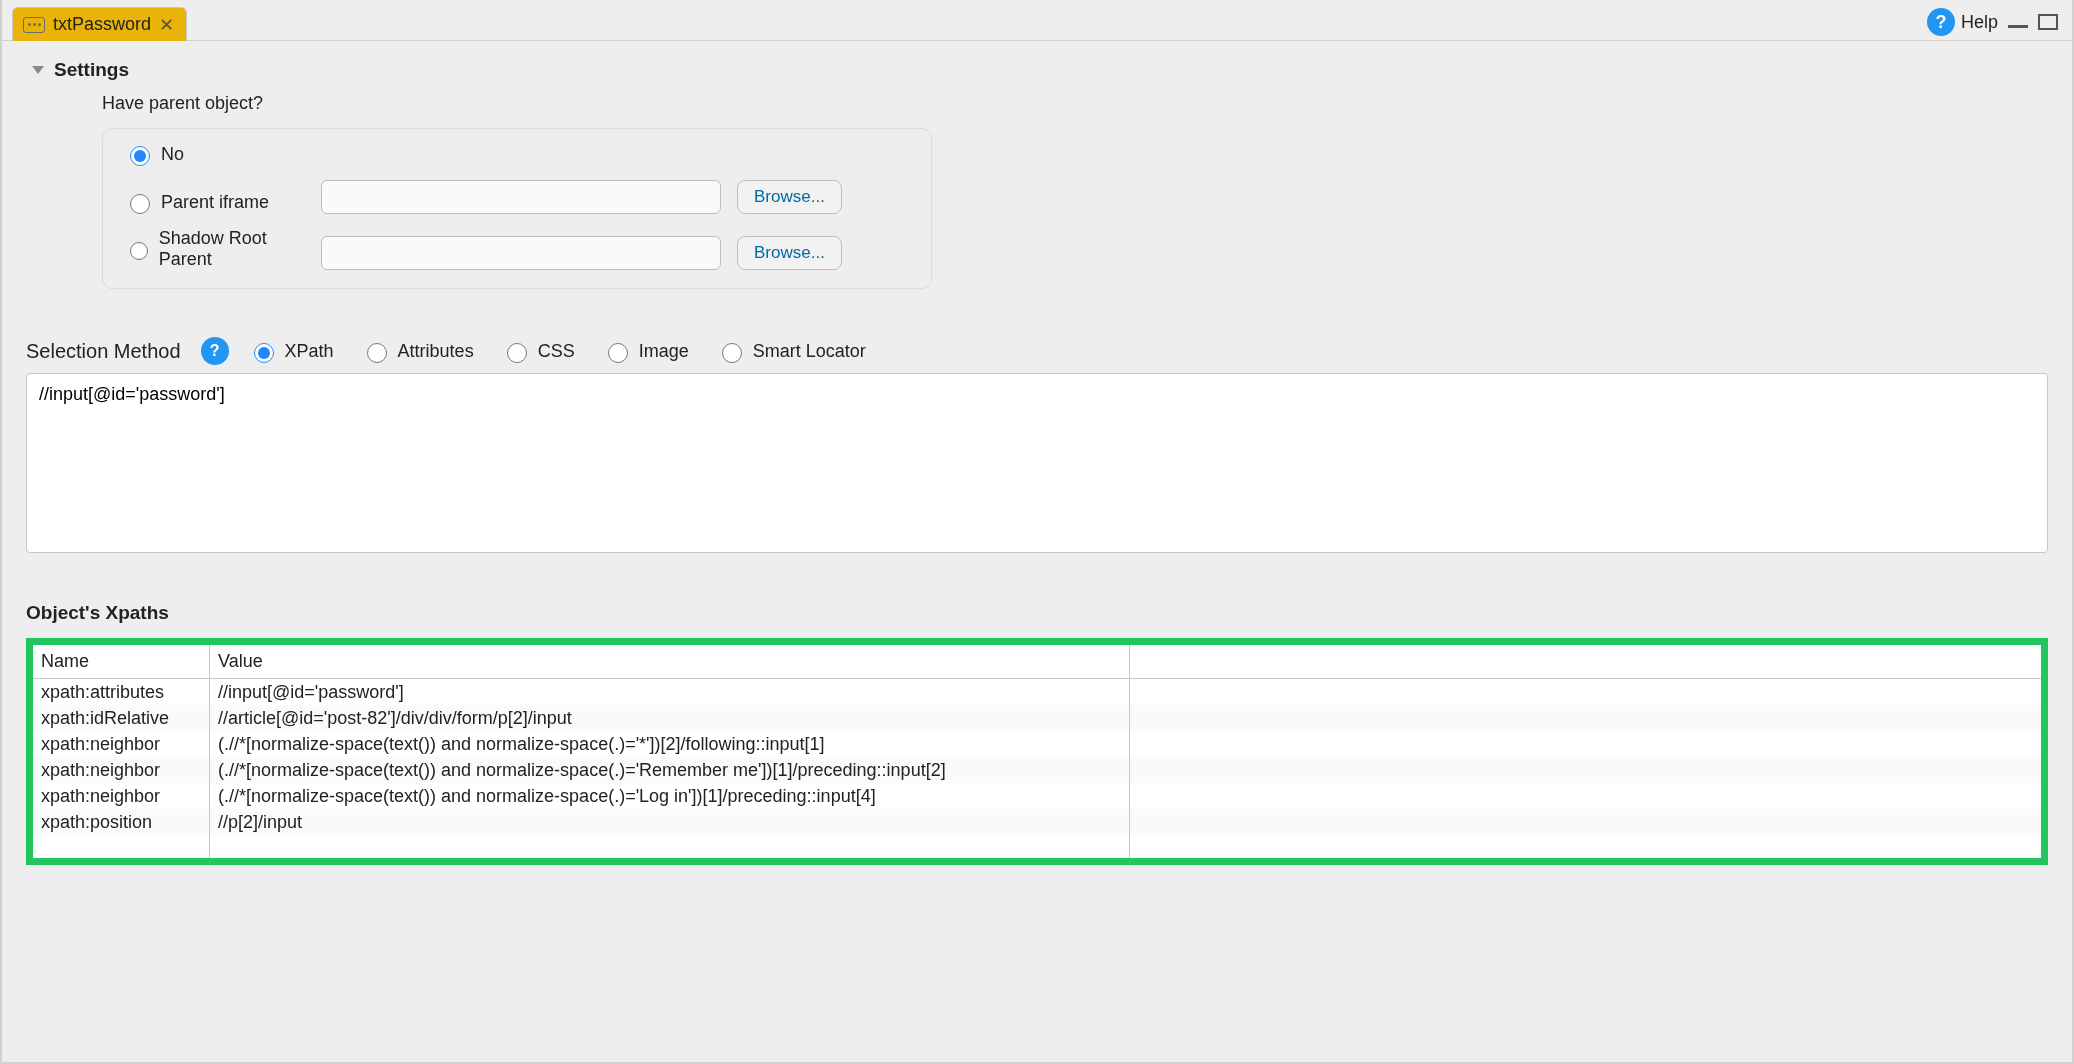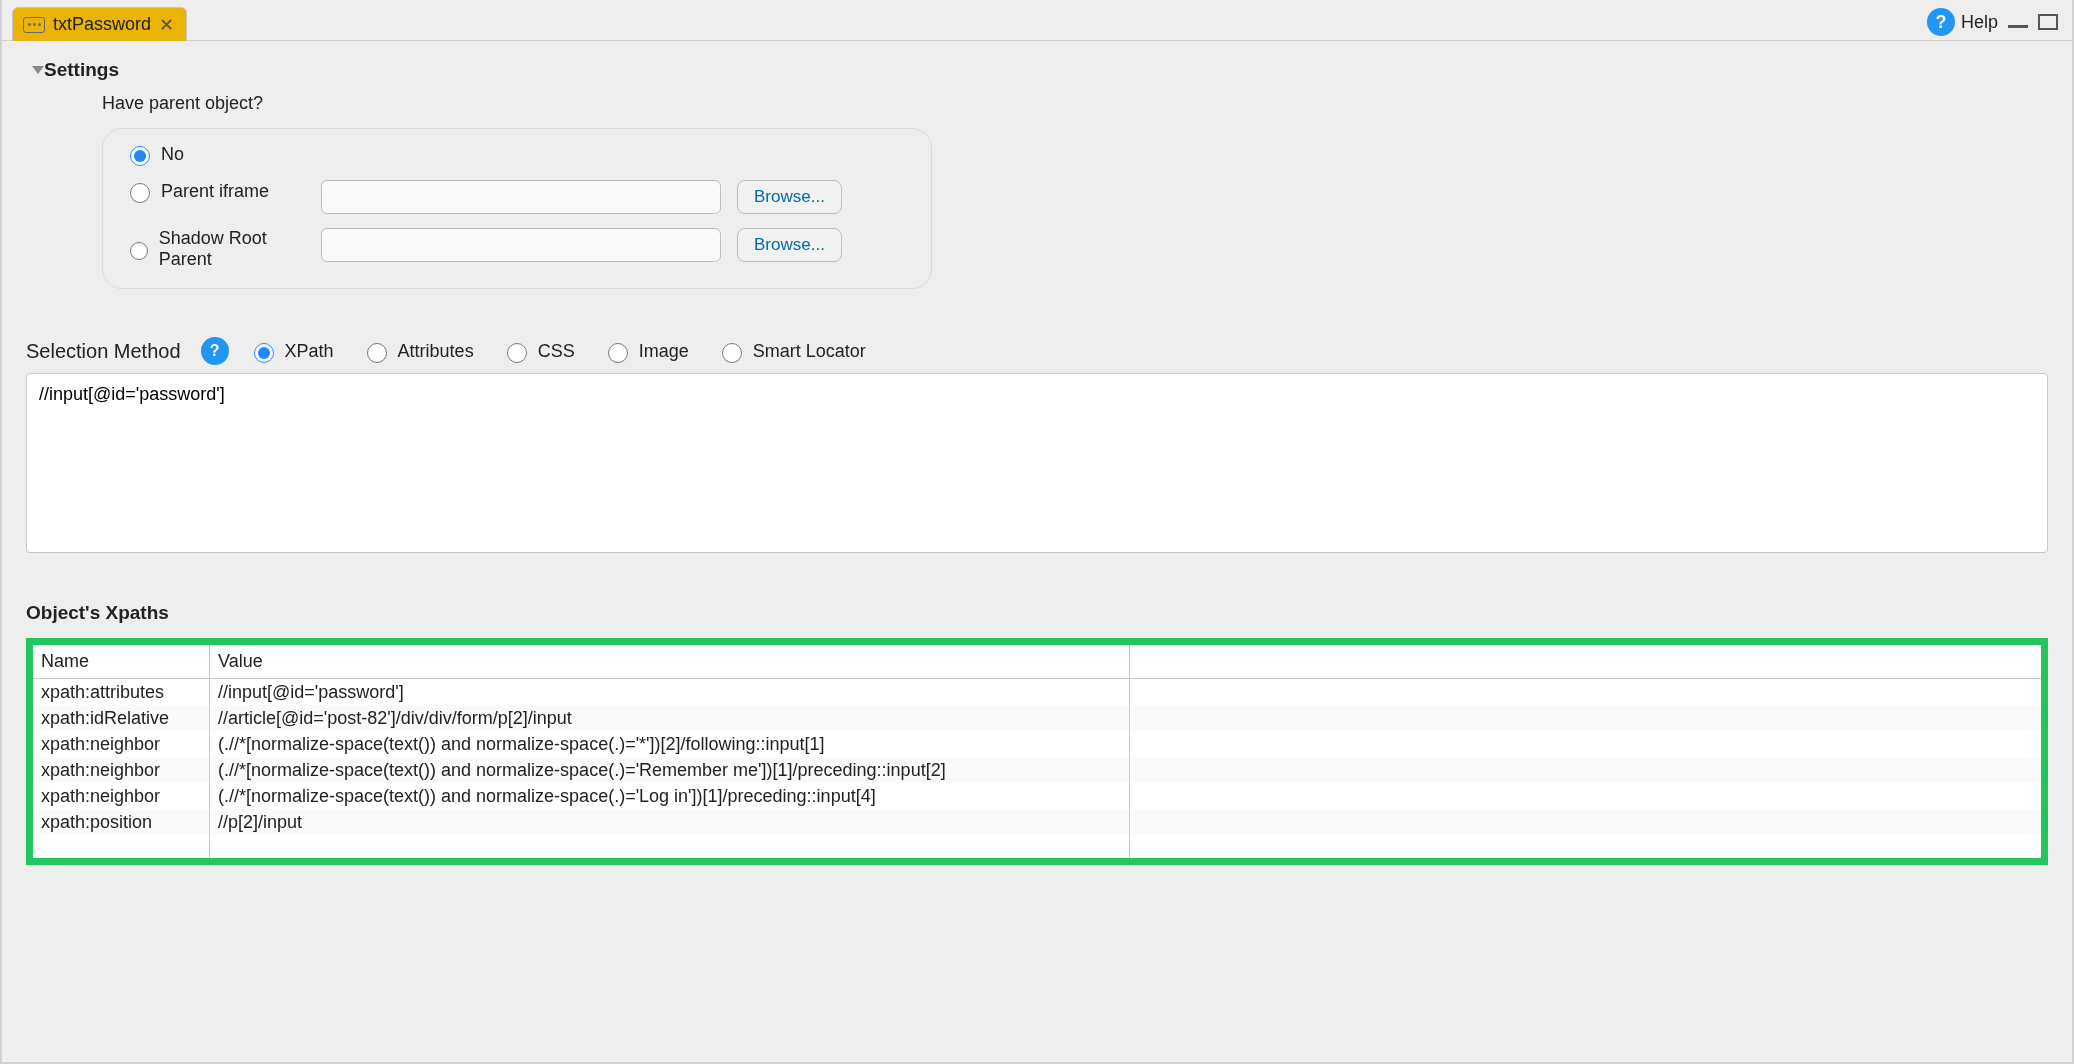--- a/index.html
+++ b/index.html
@@ -58,41 +58,41 @@
     background: #2196f3;
     display: flex; align-items: center; justify-content: center;
     color: #fff; font-weight: 700; font-size: 18px;
   }
   .wc-btn { width: 20px; height: 16px; border: 1.5px solid #555; background: transparent; cursor: pointer; }
   .wc-min { border-bottom-width: 4px; border-top: none; border-left: none; border-right: none; width: 20px; height: 12px; border-bottom: 3px solid #555; }
   .wc-max { border: 2px solid #555; }
 
   .content { flex: 1; overflow: auto; padding: 0 24px 16px 24px; }
 
-  .section-header { display: flex; align-items: center; padding: 18px 0 12px 6px; }
+  .section-header { display: flex; align-items: center; gap: 10px; padding: 18px 0 12px 6px; }
   .disclose {
     width: 0; height: 0;
     border-left: 6px solid transparent;
     border-right: 6px solid transparent;
     border-top: 8px solid #8a8a8a;
     cursor: pointer;
   }
   .section-title { font-weight: 700; font-size: 19px; }
 
   .settings-block { padding: 0 0 8px 76px; }
   .field-label { font-size: 18px; margin-bottom: 14px; }
 
   .parent-box {
     border: 1px solid #dcdcdc;
-    border-radius: 20px;
+    border-radius: 10px;
     padding: 14px 22px 18px 22px;
     display: flex; flex-direction: column; gap: 14px;
     max-width: 830px;
   }
-  .row { display: flex; align-items: flex-start; gap: 16px; }
+  .row { display: flex; align-items: flex-end; gap: 16px; }
   .radio-row { display: flex; align-items: center; gap: 8px; }
   input[type=radio] { width: 20px; height: 20px; accent-color: #2286ff; }
   .radio-label { font-size: 18px; }
   .parent-label-col { width: 180px; }
   .text-input {
     width: 400px; height: 34px;
     border: 1px solid #bdbdbd;
     border-radius: 6px;
     background: #fff;
     padding: 4px 8px;

